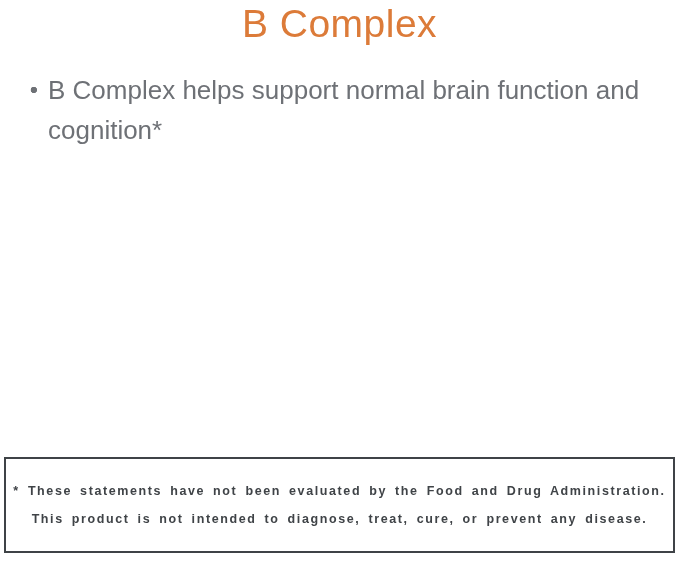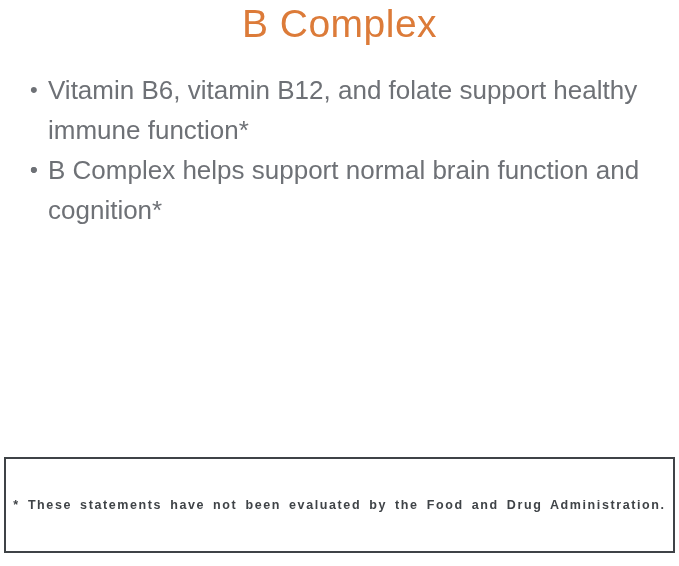--- a/index.html
+++ b/index.html
@@ -82,28 +82,28 @@
 </head>
 <body>
 
 <div class="canvas">
 
   <h1 class="title">B Complex</h1>
 
   <ul class="bullets">
     <li>
       <span class="bullet-dot">•</span>
-      <span>Vitamin B6, vitamin B12, and folate support healthy immune function*</span>
     </li>
     <li>
       <span class="bullet-dot">•</span>
     </li>
     <li>
       <span class="bullet-dot">•</span>
       <span>B Complex helps support normal brain function and cognition*</span>
     </li>
   </ul>
 
   <div class="disclaimer-box">
     <div class="disclaimer-line">* These statements have not been evaluated by the Food and Drug Administration.</div>
+    <div class="disclaimer-line">This product is not intended to diagnose, treat, cure, or prevent any disease.</div>
   </div>
 
 </div>
 
 </body></html>

